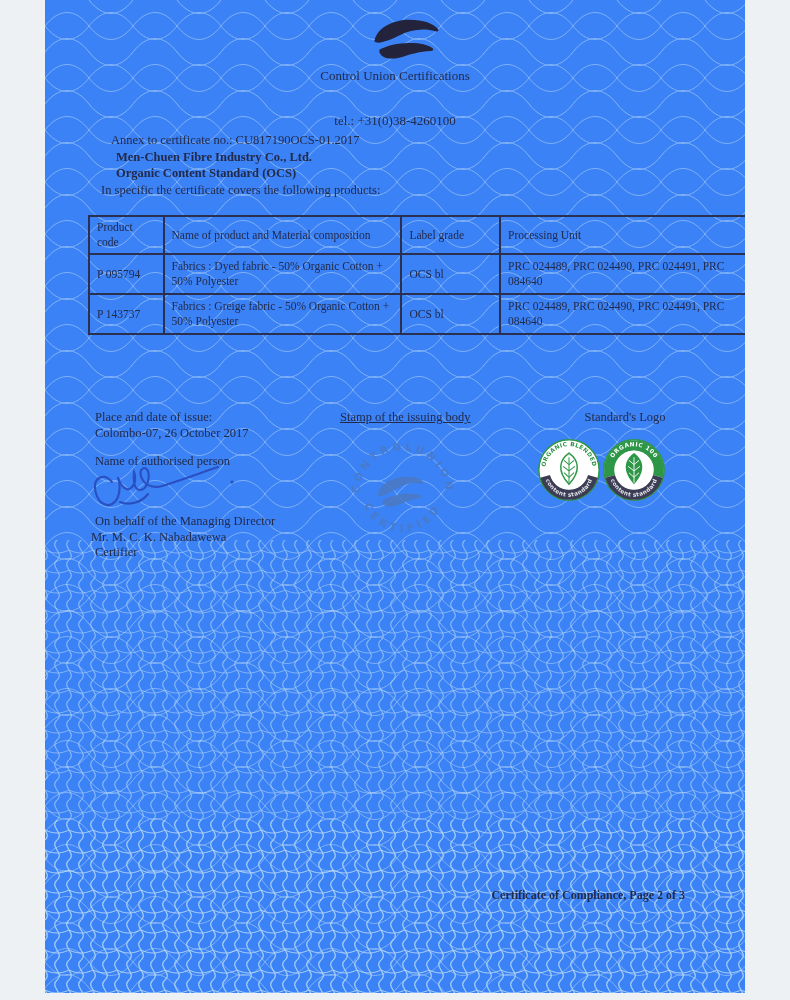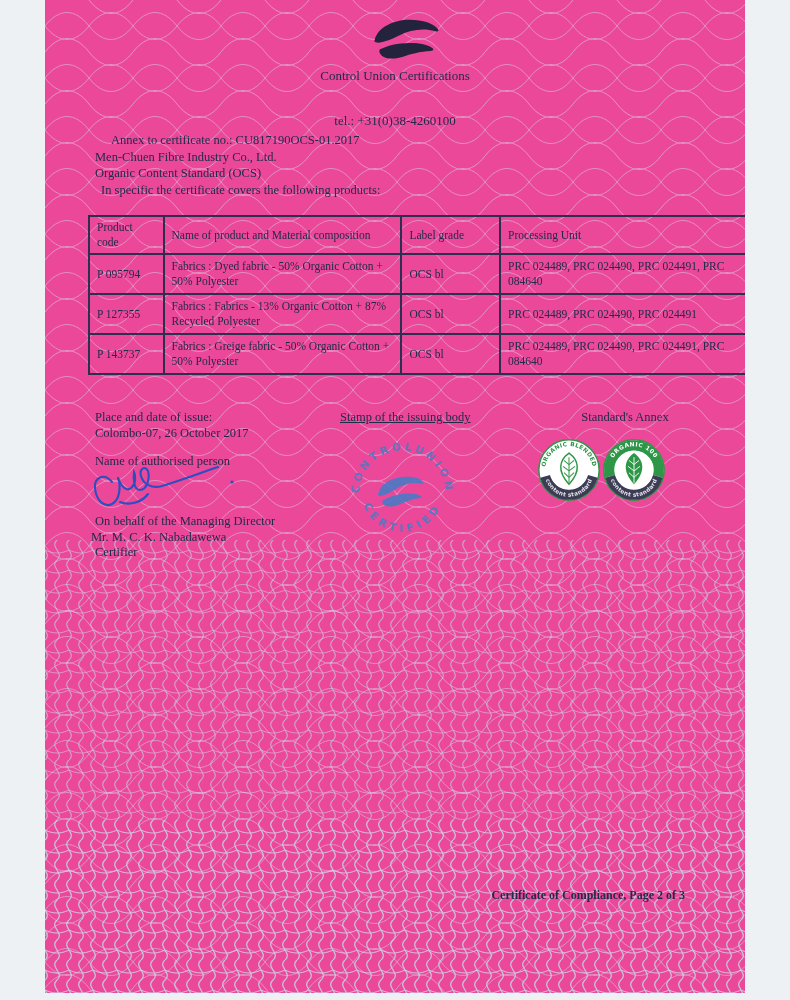--- a/index.html
+++ b/index.html
@@ -7,29 +7,29 @@
   body {
     width:790px; height:1000px;
     background:#eef1f4;
     font-family:"Liberation Serif","DejaVu Serif",serif;
     color:#222a4a;
   }
   .page {
     position:relative;
     width:700px; height:993px;
     margin-left:45px;
-    background:#ec4899;
+    background:#3b82f6;
     overflow:hidden;
   }
   .abs { position:absolute; }
   .bg-svg { position:absolute; left:0; top:0; pointer-events:none; }
   .center-col { left:0; right:0; text-align:center; }
   .hline { font-size:13px; line-height:15px; }
   .annex-line { font-size:12.5px; line-height:15px; }
-  .bold { font-weight:normal; }
+  .bold { font-weight:bold;margin-left:21px; }
   table.products {
     position:absolute; left:43px; top:215px;
     width:674px;
     border-collapse:collapse;
     font-size:11.5px;
     color:#222a4a;
   }
   table.products th, table.products td {
     border:2px solid #2b3050;
     font-weight:normal;
@@ -102,38 +102,32 @@
       </tr>
     </thead>
     <tbody>
       <tr>
         <td>P 095794</td>
         <td>Fabrics : Dyed fabric - 50% Organic Cotton + 50% Polyester</td>
         <td>OCS bl</td>
         <td>PRC 024489, PRC 024490, PRC 024491, PRC 084640</td>
       </tr>
       <tr>
-        <td>P 127355</td>
-        <td>Fabrics : Fabrics - 13% Organic Cotton + 87% Recycled Polyester</td>
-        <td>OCS bl</td>
-        <td>PRC 024489, PRC 024490, PRC 024491</td>
-      </tr>
-      <tr>
         <td>P 143737</td>
         <td>Fabrics : Greige fabric - 50% Organic Cotton + 50% Polyester</td>
         <td>OCS bl</td>
         <td>PRC 024489, PRC 024490, PRC 024491, PRC 084640</td>
       </tr>
     </tbody>
   </table>
 
   <div class="abs sec-label" style="left:50px; top:410px;">Place and date of issue:</div>
   <div class="abs sec-label" style="left:50px; top:426px;">Colombo-07, 26 October 2017</div>
   <div class="abs sec-label" style="left:295px; top:410px;text-decoration:underline;">Stamp of the issuing body</div>
-  <div class="abs sec-label" style="left:505px; top:410px; width:150px; text-align:center;">Standard's Annex</div>
+  <div class="abs sec-label" style="left:505px; top:410px; width:150px; text-align:center;">Standard's Logo</div>
 
   <div class="abs sec-label" style="left:50px; top:454px;">Name of authorised person</div>
 
   <svg class="abs" style="left:45px; top:462px;" width="170" height="56" viewBox="0 0 170 56">
     <g fill="none" stroke="#2a4fc0" stroke-width="2.1" stroke-linecap="round">
       <path d="M22,20 C14,10 4,16 5,26 C6,38 14,46 22,42 C30,38 31,24 28,16"></path>
       <path d="M28,16 C31,24 36,30 41,26 C46,22 46,14 44,10 C43,18 44,28 50,28 C57,28 60,16 58,9 C55,3 49,7 51,14 C53,22 62,27 72,24 C92,18 110,11 128,5"></path>
       <path d="M30,40 C40,44 52,40 58,32"></path>
       <circle cx="142" cy="20" r="1.6" fill="#2a4fc0" stroke="none"></circle>
     </g>

